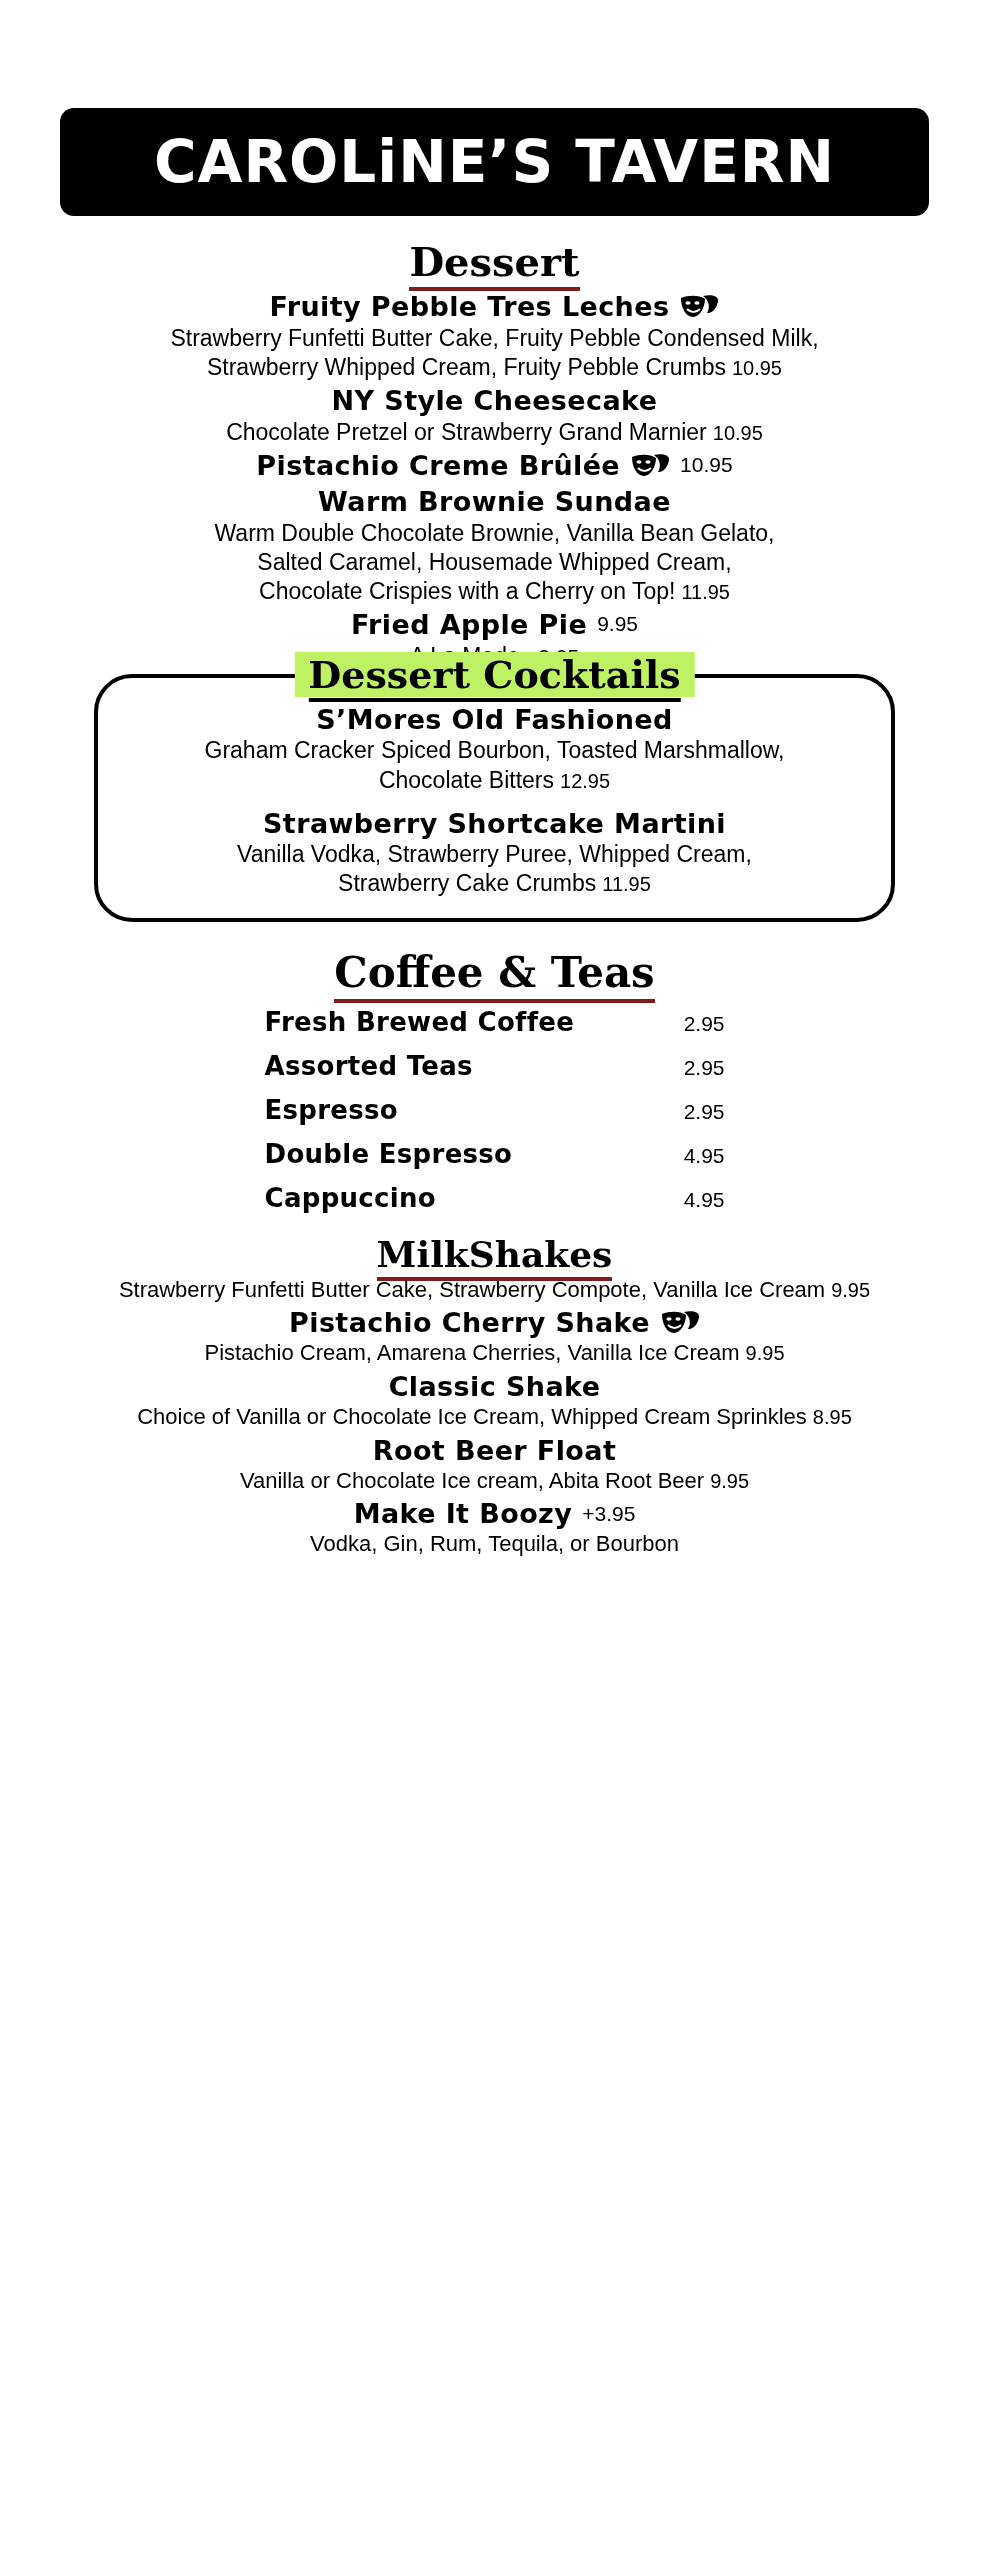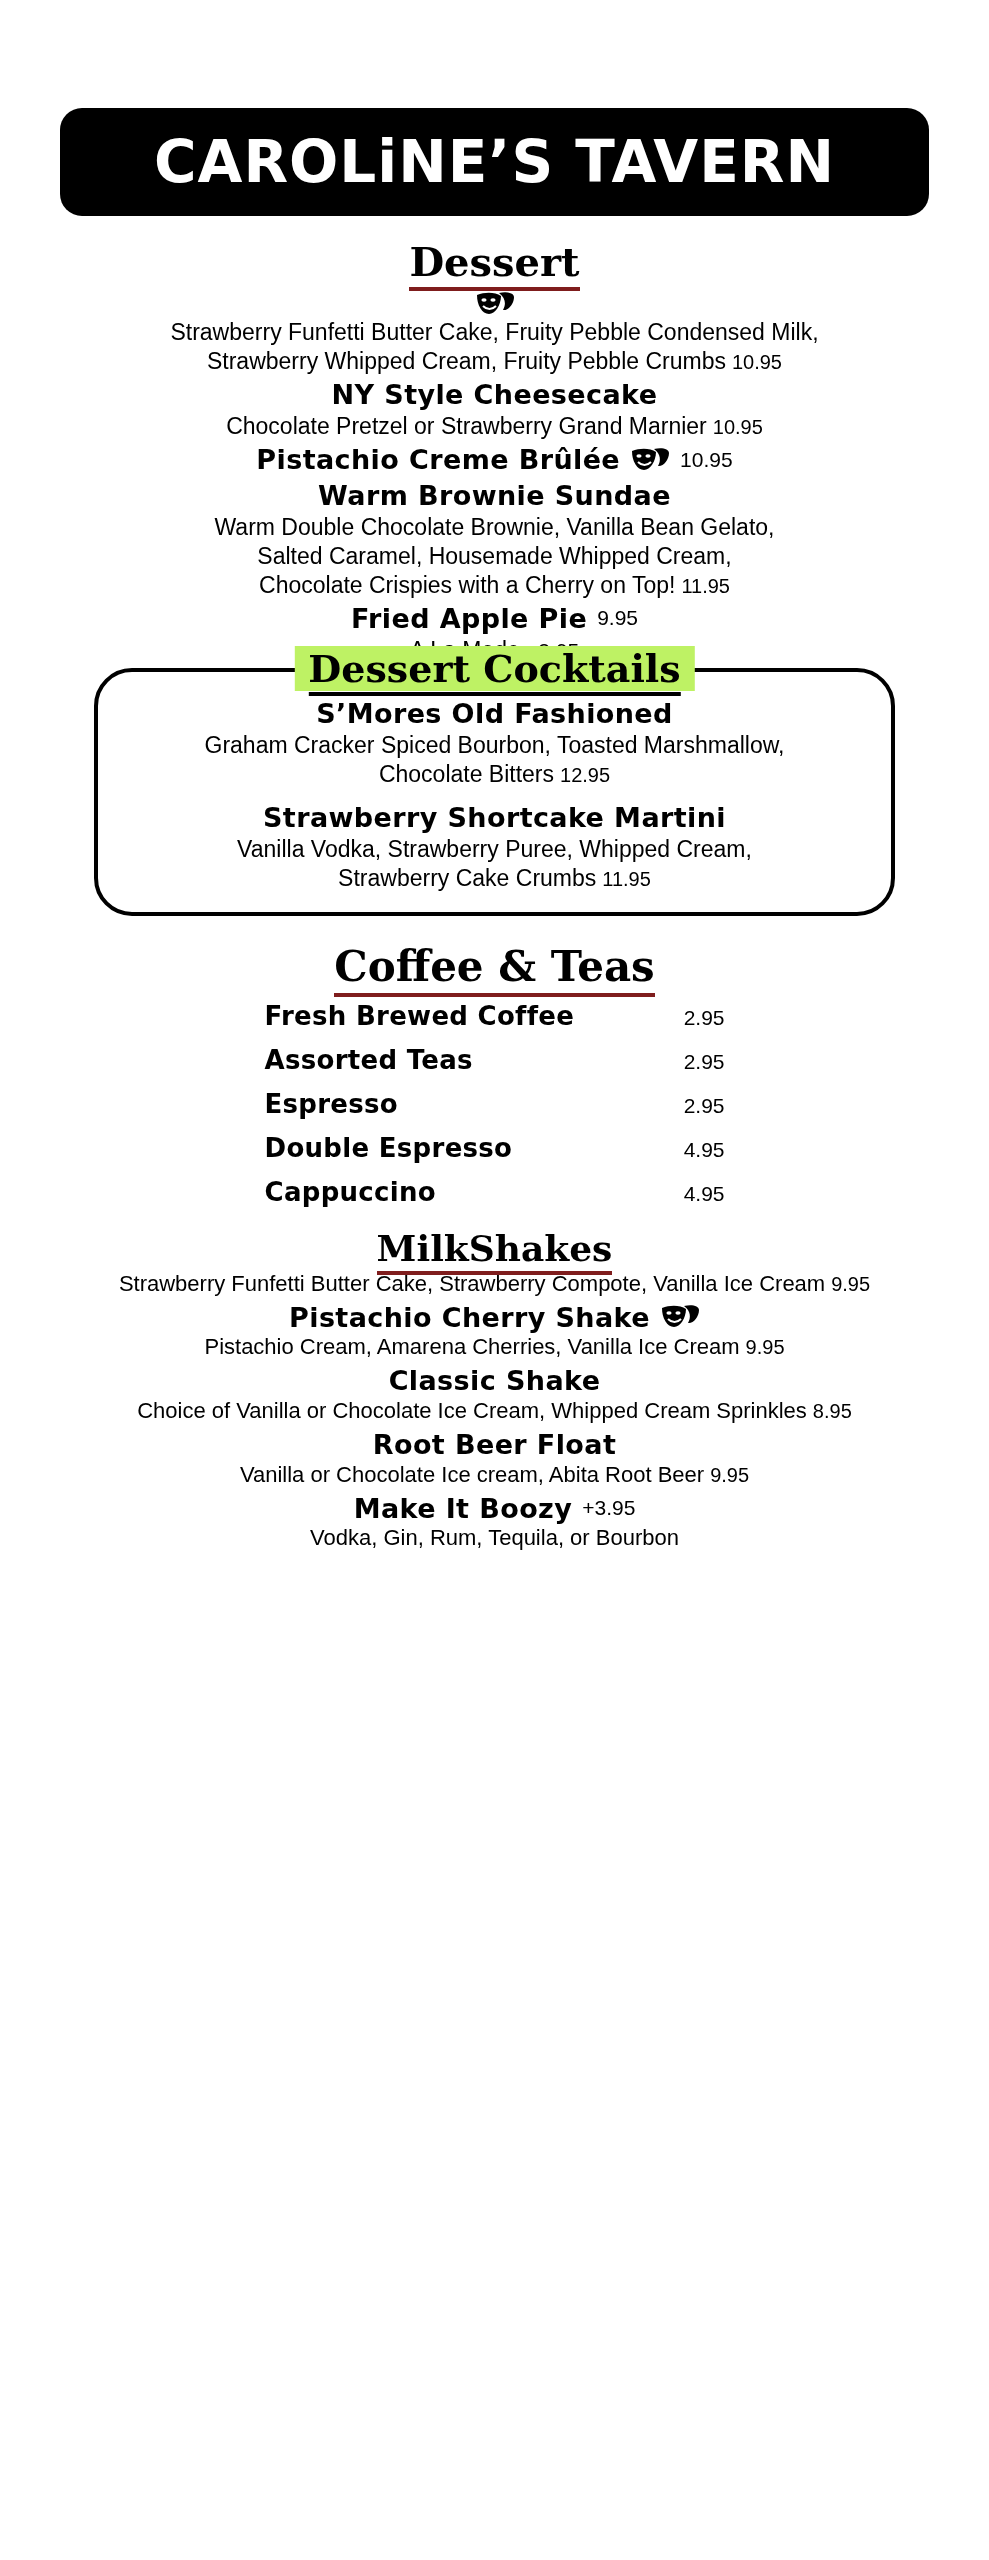--- a/index.html
+++ b/index.html
@@ -19,21 +19,21 @@
     min-height: 2560px;
     position: relative;
     box-sizing: border-box;
     padding: 0 60px;
   }
 
   
   .title-banner {
     margin-top: 108px;
     background: #000000;
-    border-radius: 22px;
+    border-radius: 14px;
     height: 108px;
     display: flex;
     align-items: center;
     justify-content: center;
   }
   .title-banner .title-text {
     color: #ffffff;
     font-family: "DejaVu Sans", sans-serif;
     font-weight: bold;
     font-size: 58px;
@@ -177,20 +177,21 @@
     <div class="title-text">CAROLiNE’S TAVERN</div>
   </div>
 
   <div class="section-head">
     <span class="u">Dessert</span>
   </div>
 
 
   <div class="item">
     <div class="item-name">
+      <span>Fruity Pebble Tres Leches</span>
       <span class="mask-icon">
         <svg viewBox="0 0 40 26" width="40" height="26" aria-hidden="true">
           <path d="M2 4 C10 1, 20 1, 26 5 C26 14, 20 23, 14 23 C7 23, 2 14, 2 4 Z" fill="#000"></path>
           <ellipse cx="9" cy="9" rx="2.6" ry="1.8" fill="#fff"></ellipse>
           <ellipse cx="18" cy="9" rx="2.6" ry="1.8" fill="#fff"></ellipse>
           <path d="M8 15 C12 19, 17 19, 21 15" stroke="#fff" stroke-width="2" fill="none"></path>
           <path d="M24 2 C32 0, 39 2, 39 6 C39 13, 33 20, 28 19 C31 14, 31 7, 24 2 Z" fill="#000"></path>
         </svg>
       </span>
     </div>

